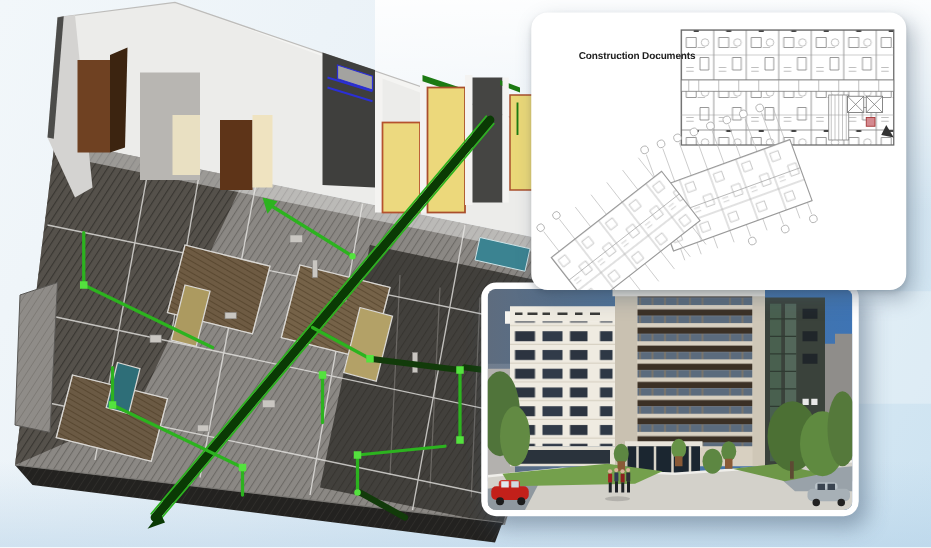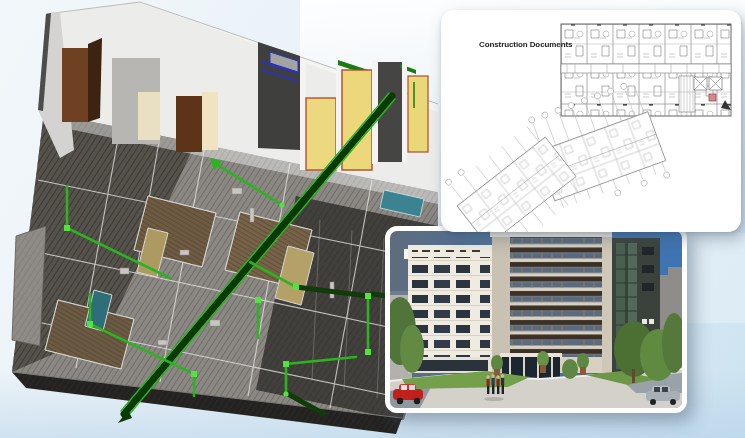--- a/index.html
+++ b/index.html
@@ -18,21 +18,21 @@
     pointer-events:none;
   }
   .bg-step{
     position:absolute;left:590px;top:233px;width:155px;height:90px;
     background:rgba(255,255,255,.28);pointer-events:none;
   }
   svg{display:block}
   .model{position:absolute;left:0;top:0;}
   .card{position:absolute;background:#ffffff;}
   .card.docs{
-    left:441px;top:10px;width:300px;height:222px;border-radius:13px;
+    left:425px;top:10px;width:300px;height:222px;border-radius:13px;
     box-shadow:5px 7px 16px rgba(70,90,110,.38), 0 2px 4px rgba(0,0,0,.12);
   }
   .docs-title{
     position:absolute;left:38px;top:30px;font-size:8px;font-weight:bold;color:#1c1c1c;
     letter-spacing:-0.1px;white-space:nowrap;
   }
   .card.photo{
     left:385px;top:226px;width:292px;height:177px;border:5px solid #ffffff;border-radius:12px;
     box-shadow:6px 8px 18px rgba(60,80,105,.45);
   }

